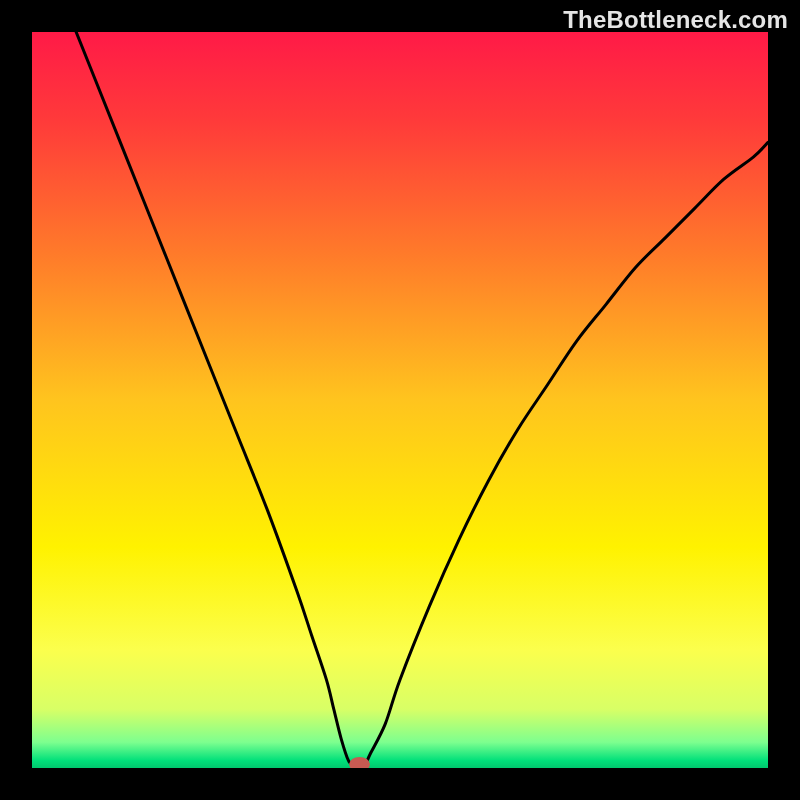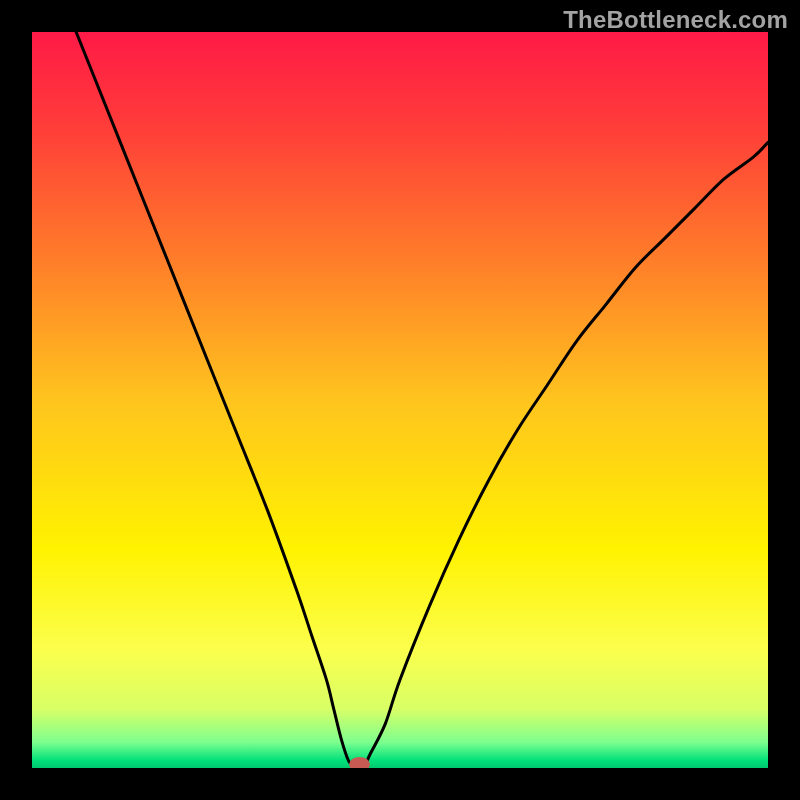--- a/index.html
+++ b/index.html
@@ -21,21 +21,21 @@
     left: 32px;
     top: 32px;
     width: 736px;
     height: 736px;
     overflow: hidden;
   }
   .watermark {
     position: absolute;
     top: 6px;
     right: 12px;
-    color: #a3a3a3;
+    color: #e5e5e5;
     font-size: 24px;
     font-weight: 600;
     letter-spacing: 0.2px;
     user-select: none;
   }
 </style>
 </head>
 <body>
 
 <div class="frame">

